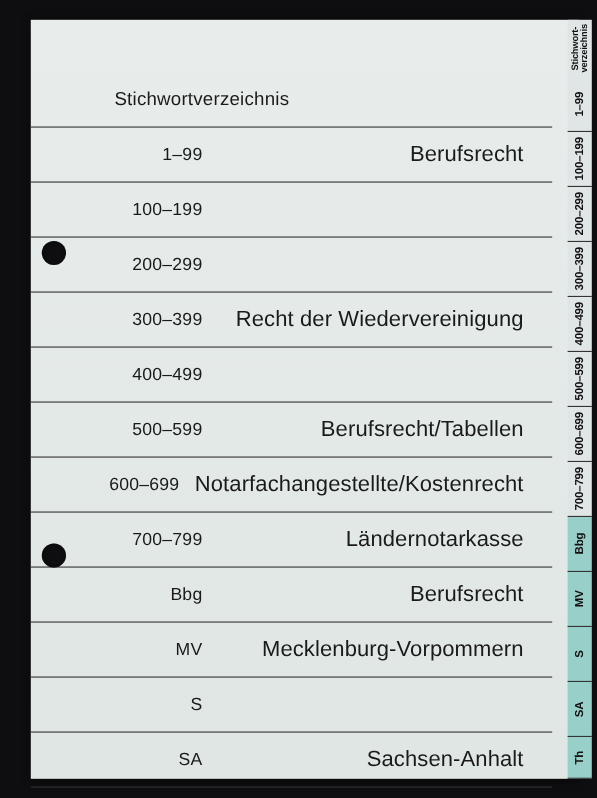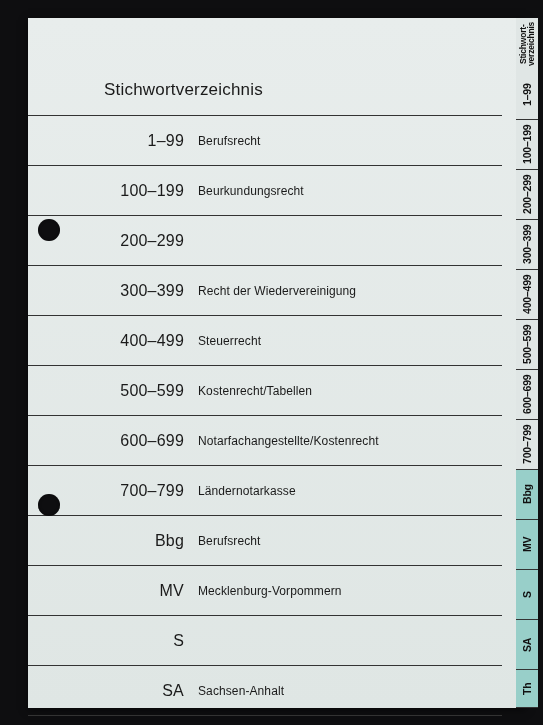--- a/index.html
+++ b/index.html
@@ -37,24 +37,25 @@
       letter-spacing: 0.2px;
     }
     .header .code-cell {
       text-align: left;
       padding-left: 76px;
       font-size: 17px;
       font-weight: 500;
     }
     .desc-cell {
       flex: 1;
-      font-size: 12px;
+      font-size: 20px;
       color: #1a1a1a;
       padding-right: 26px;
       letter-spacing: 0.1px;
+      text-align: right;
     }
     .tab-strip {
       position: absolute;
       top: 18px;
       right: 5px;
       width: 22px;
       height: 690px;
       display: flex;
       flex-direction: column;
     }
@@ -103,36 +104,34 @@
       <div class="code-cell">Stichwortverzeichnis</div>
       <div class="desc-cell"></div>
     </div>
 
     <div class="row">
       <div class="code-cell">1–99</div>
       <div class="desc-cell">Berufsrecht</div>
     </div>
     <div class="row">
       <div class="code-cell">100–199</div>
-      <div class="desc-cell">Beurkundungsrecht</div>
     </div>
     <div class="row">
       <div class="code-cell">200–299</div>
     </div>
     <div class="row">
       <div class="code-cell">300–399</div>
       <div class="desc-cell">Recht der Wiedervereinigung</div>
     </div>
     <div class="row">
       <div class="code-cell">400–499</div>
-      <div class="desc-cell">Steuerrecht</div>
     </div>
     <div class="row">
       <div class="code-cell">500–599</div>
-      <div class="desc-cell">Kostenrecht/Tabellen</div>
+      <div class="desc-cell">Berufsrecht/Tabellen</div>
     </div>
     <div class="row">
       <div class="code-cell">600–699</div>
       <div class="desc-cell">Notarfachangestellte/Kostenrecht</div>
     </div>
     <div class="row">
       <div class="code-cell">700–799</div>
       <div class="desc-cell">Ländernotarkasse</div>
     </div>
     <div class="row">

